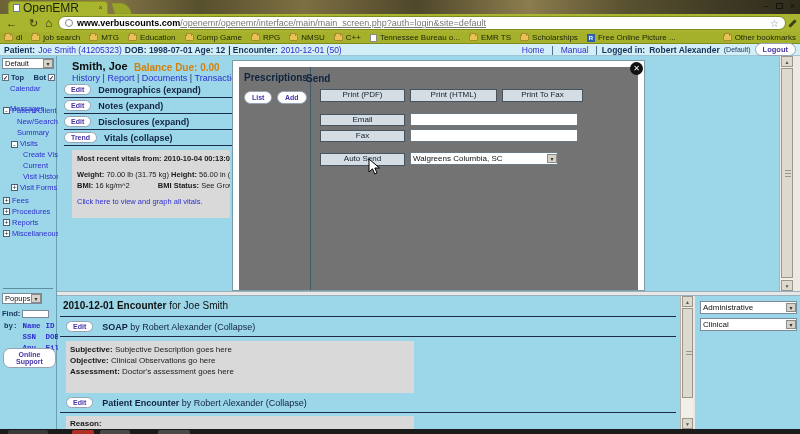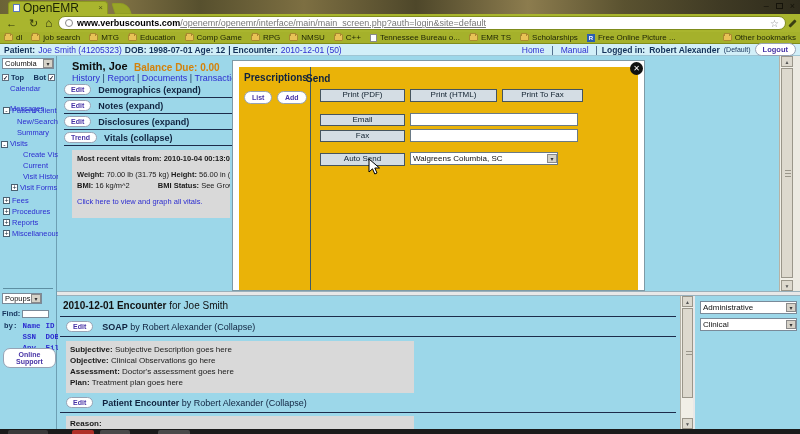--- a/index.html
+++ b/index.html
@@ -107,21 +107,21 @@
   .enc-row-label b { font-weight:bold; }
   .graybox { position:absolute; left:8px; width:348px; background:#d9d9d9; font-size:8px; color:#1a1a1a; padding:3px 0 0 4px; line-height:11px; overflow:hidden; }
   .graybox b { font-weight:bold; }
   .vscroll.vs-bot { left:680px; top:296px; width:13px; height:133px; }
   .rightpanel { position:absolute; left:693px; top:296px; width:107px; height:133px; background:#9cd7e9; border-left:2px solid #e8e8e8; }
   .rp-sel { position:absolute; left:5px; width:97px; }
   .rp-sel .sel { height:13px; font-size:8px; }
 
   
   .popup { position:absolute; left:232px; top:60px; width:413px; height:231px; background:#fff; border:1px solid #7e9aa6; }
-  .popup-body { position:absolute; left:6px; right:6px; top:6px; bottom:0; background:#eab308; overflow:hidden; }
+  .popup-body { position:absolute; left:6px; right:6px; top:6px; bottom:0; background:#737373; overflow:hidden; }
   .popup-close { position:absolute; right:1px; top:1px; width:13px; height:13px; background:#111; color:#fff; border-radius:50%; font-size:8px; line-height:13px; text-align:center; cursor:pointer; }
   .rx-title { position:absolute; left:5px; top:5px; font-size:10px; font-weight:bold; color:#10233f; }
   .rx-pill { position:absolute; font-size:7px; padding:2px 7px; }
   .rx-div { position:absolute; left:71px; top:0; bottom:0; width:1px; background:#3d5a6a; }
   .send-title { position:absolute; left:67px; top:6px; font-size:10px; font-weight:bold; color:#10233f; }
   .btn { position:absolute; background:#d4dde4; border:1px solid #45545f; font-size:8px; color:#10202e; text-align:center; cursor:pointer; }
   .txt { position:absolute; background:#fff; border:1px solid #6a7a86; height:13px; }
   .rx-sel { position:absolute; }
   .rx-sel .sel { height:13px; font-size:8px; border-color:#6a7a86; }
 
@@ -231,21 +231,21 @@
       <span>|</span>
       <b>Logged in:</b>
       <b>Robert Alexander</b>
       <span class="pb-small">(Default)</span>
       <span class="pill pb-logout">Logout</span>
     </span>
   </div>
 
   <div class="sidebar">
     <div class="sb-sel sel">
-      <span>Columbia</span>
+      <span>Default</span>
       <span class="sel-btn"><span>▾</span></span>
     </div>
     <div class="sb-checks">
       <span class="chk">✓</span>
       <span>Top</span>
       <span class="sb-bot">Bot</span>
       <span class="chk">✓</span>
     </div>
     <div class="tree">
       <div class="tnode" style="left:10px;top:0;">
@@ -257,21 +257,21 @@
       <div class="tnode" style="left:3px;top:22px;">
           <span class="texp">-</span>
           <span class="tlink">Patient/Client</span>
         </div>
       <div class="tnode" style="left:17px;top:33px;">
           <span class="tlink">New/Search</span>
         </div>
       <div class="tnode" style="left:17px;top:44px;">
           <span class="tlink">Summary</span>
         </div>
-      <div class="tnode" style="left:1px;top:55px;align-items:flex-end;">
+      <div class="tnode" style="left:11px;top:55px;align-items:flex-end;">
           <span class="texp">-</span>
           <span class="tlink">Visits</span>
         </div>
       <div class="tnode" style="left:23px;top:66px;">
           <span class="tlink">Create Visit</span>
         </div>
       <div class="tnode" style="left:23px;top:77px;">
           <span class="tlink">Current</span>
         </div>
       <div class="tnode" style="left:23px;top:88px;">
@@ -393,21 +393,20 @@
     <div class="enc-hr" style="top:20px;"></div>
     <div class="enc-row" style="top:25px;">
       <span class="pill sec-pill">Edit</span>
       <span class="enc-row-label"><b>SOAP</b> <span>by Robert Alexander (Collapse)</span></span>
     </div>
     <div class="enc-hr" style="top:40px;"></div>
     <div class="graybox" style="top:45px;height:52px;">
       <div><b>Subjective:</b> <span>Subjective Description goes here</span></div>
       <div><b>Objective:</b> <span>Clinical Observations go here</span></div>
       <div><b>Assessment:</b> <span>Doctor's assessment goes here</span></div>
-      <div><b>Plan:</b> <span>Treatment plan goes here</span></div>
     </div>
     <div class="enc-row" style="top:101px;">
       <span class="pill sec-pill">Edit</span>
       <span class="enc-row-label"><b>Patient Encounter</b> <span>by Robert Alexander (Collapse)</span></span>
     </div>
     <div class="enc-hr" style="top:116px;"></div>
     <div class="graybox" style="top:120px;height:13px;padding-top:2px;">
       <div><b>Reason:</b> <span></span></div>
 
     </div>

